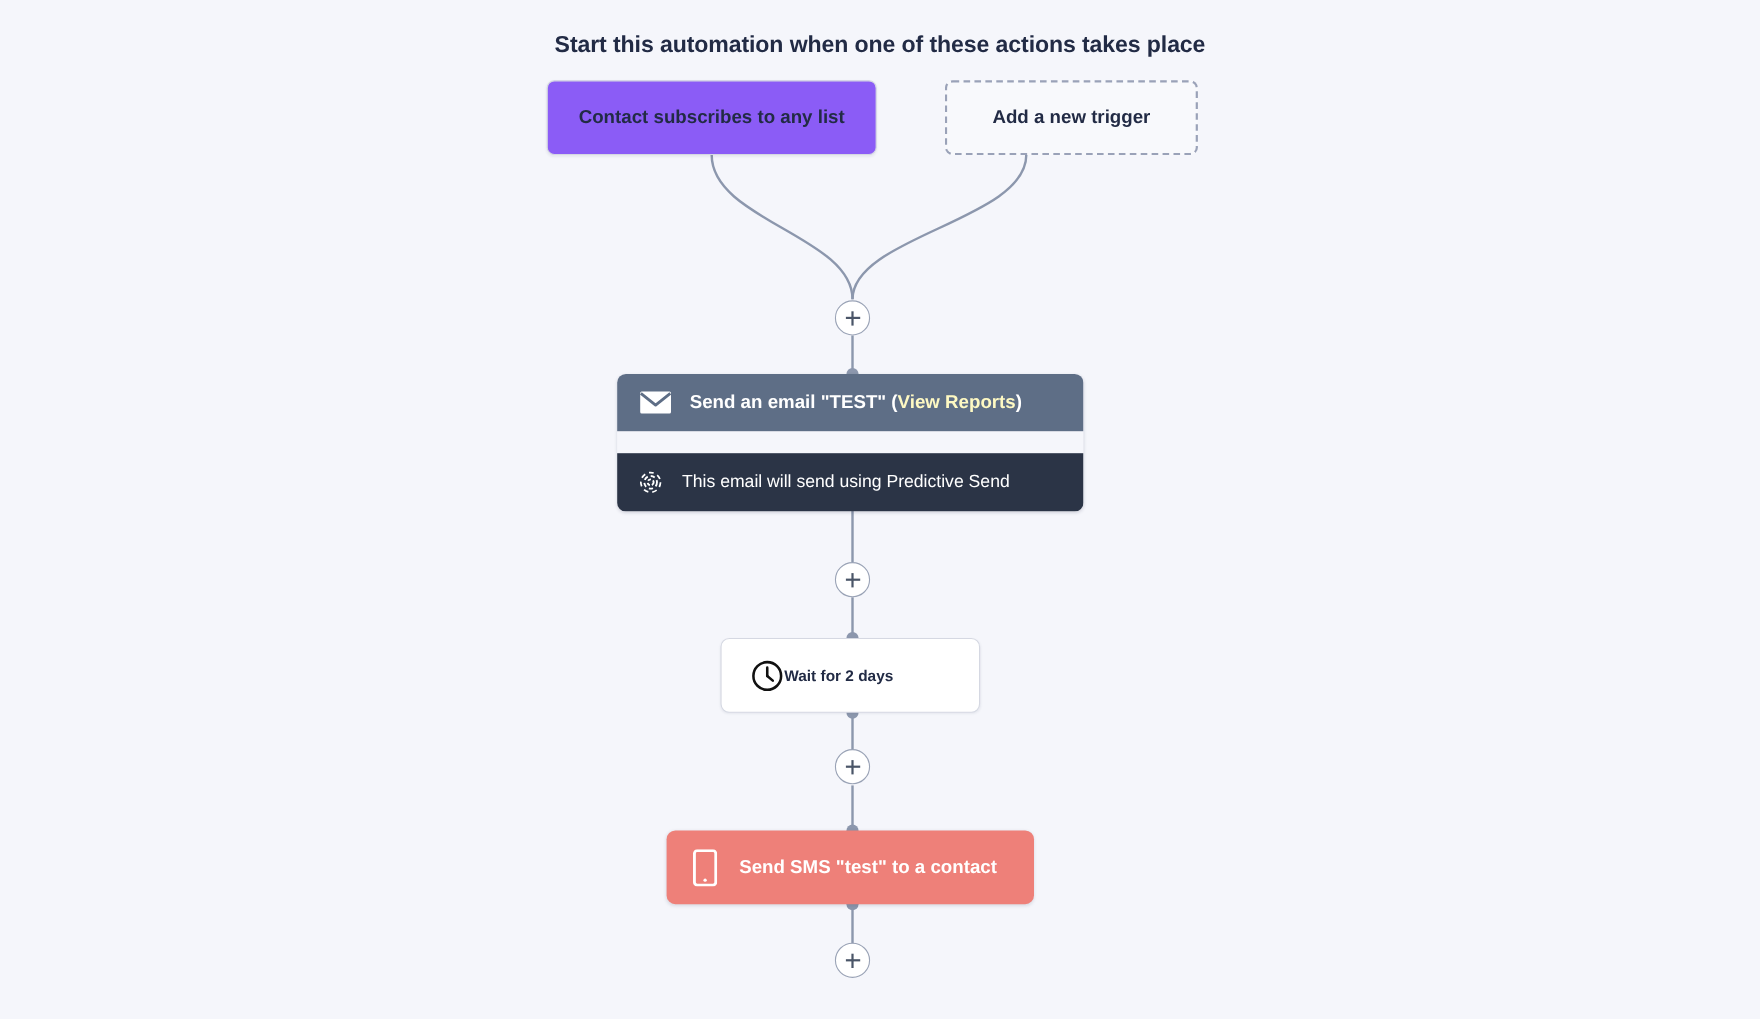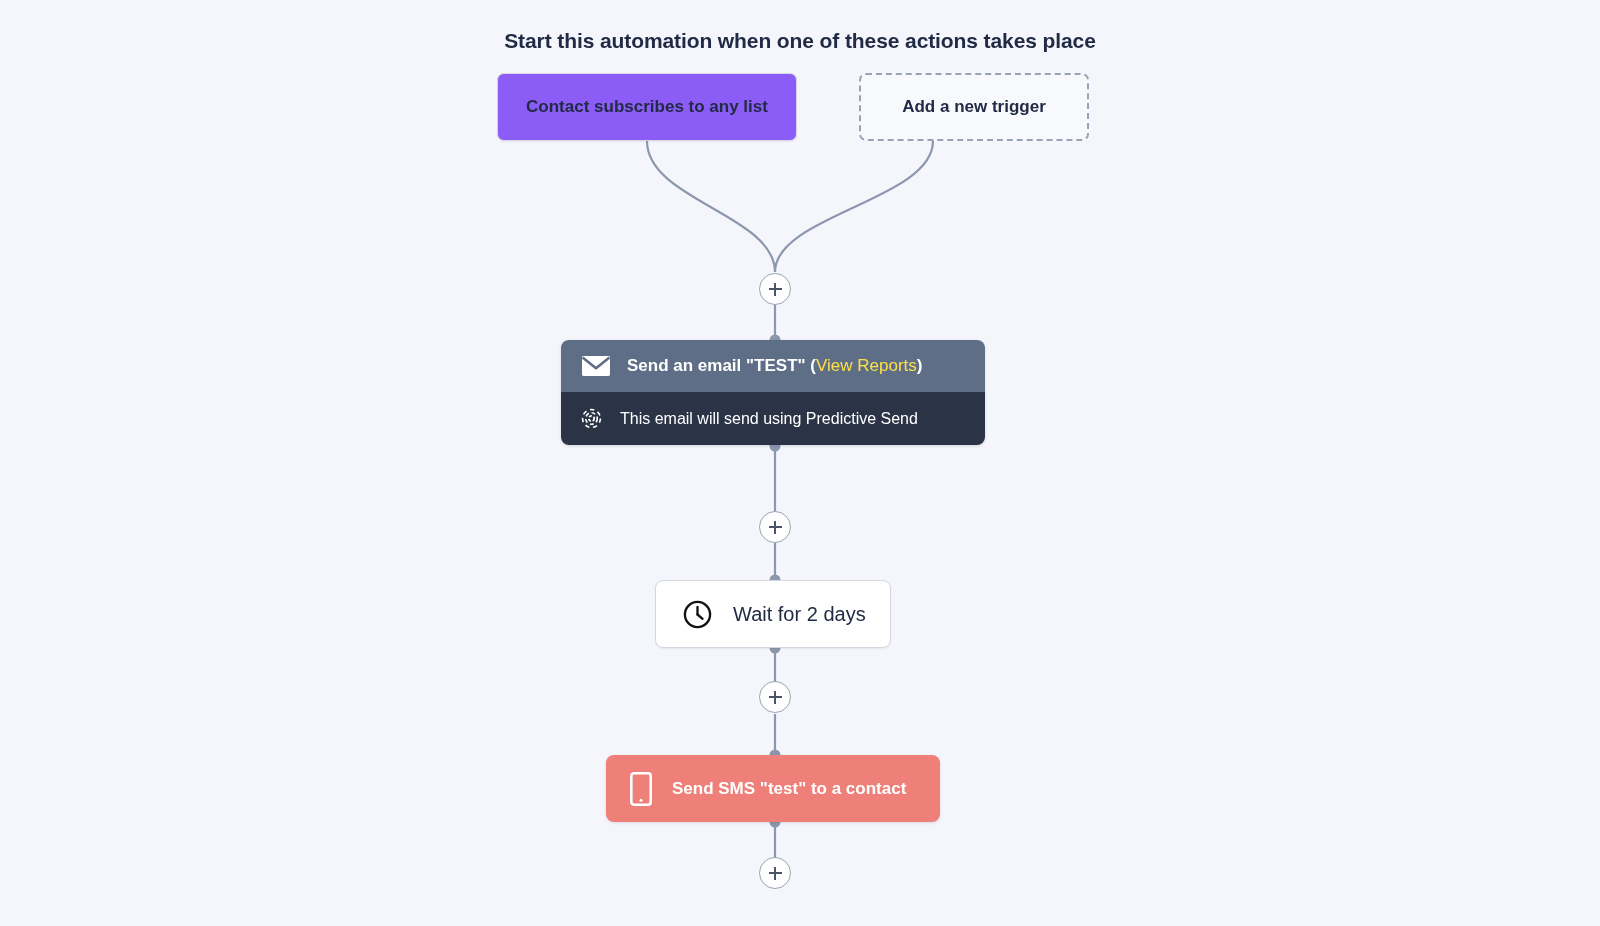--- a/index.html
+++ b/index.html
@@ -102,29 +102,30 @@
     padding: 0 20px;
   }
   .email-header .label {
     font-size: 17px;
     font-weight: bold;
     color: #ffffff;
     margin-left: 16px;
     white-space: nowrap;
   }
   .email-header .label .reports-link {
-    color: #fde047;
-    font-weight: normal;
+    color: #fef9c3;
+    font-weight: bold;
   }
   .email-body {
     background: #2b3446;
     height: 53px;
     display: flex;
     align-items: center;
     padding: 0 20px;
+    margin-top: 20px;
   }
   .email-body .label {
     font-size: 16px;
     color: #ffffff;
     margin-left: 18px;
     white-space: nowrap;
   }
 
   
   .node-wait {
@@ -133,24 +134,23 @@
     width: 236px;
     height: 68px;
     background: #ffffff;
     border: 1px solid #d5d8e2;
     box-shadow: 0 1px 2px rgba(40,50,80,.07);
     display: flex;
     align-items: center;
     padding: 0 26px;
   }
   .node-wait .label {
-    font-size: 20px;
-    font-weight: normal;
+    font-size: 14px;
+    font-weight: bold;
     color: #222b45;
-    margin-left: 20px;
     white-space: nowrap;
   }
 
   
   .node-sms {
     left: 606px;
     top: 755px;
     width: 334px;
     height: 67px;
     background: #ee8079;

